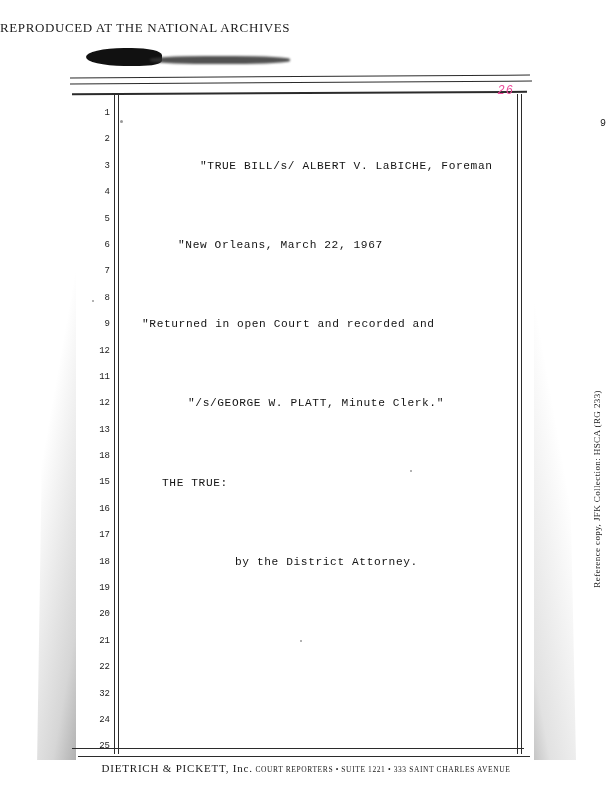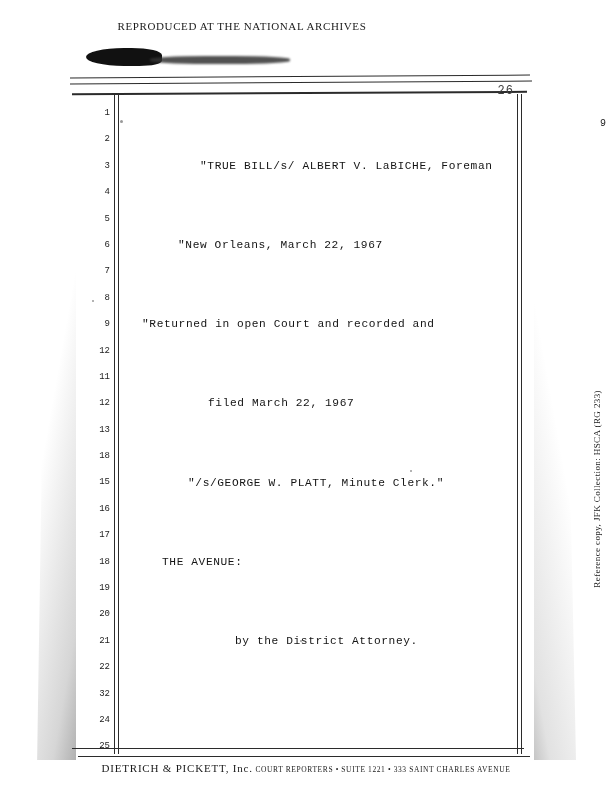--- a/index.html
+++ b/index.html
@@ -15,23 +15,22 @@
     font-family: "Liberation Mono", monospace;
     color: #1a1a1a;
   }
 
   
   .archive-stamp {
     position: absolute;
     top: 20px;
     left: 0;
     width: 484px;
-    text-align: center;
     font-family: "Liberation Serif", serif;
-    font-size: 11px;
+    font-size: 13px;
     letter-spacing: 0.6px;
     color: #1a1a1a;
   }
 
   
   .paper {
     position: absolute;
     left: 70px;
     top: 62px;
     width: 470px;
@@ -70,21 +69,22 @@
   }
 
   
   .page-no {
     position: absolute;
     right: 26px;
     top: 22px;
     font-size: 12px;
     letter-spacing: 1px;
     font-family: "Liberation Mono", monospace;
-    color: #404040;
+    color: #ec4899;
+    font-style: italic;
   }
 
   
   .line-numbers {
     position: absolute;
     left: 16px;
     top: 38px;
     width: 24px;
     text-align: right;
     font-size: 9px;
@@ -267,23 +267,22 @@
     <div>22</div>
     <div>32</div>
     <div>24</div>
     <div>25</div>
   </div>
 
   <div class="body-text">
     <div class="ln i1">"TRUE BILL/s/ ALBERT V. LaBICHE, Foreman</div>
     <div class="ln i6">"New Orleans, March 22, 1967</div>
     <div class="ln i5">"Returned in open Court and recorded and</div>
-    <div class="ln i7">filed March 22, 1967</div>
     <div class="ln i3">"/s/GEORGE W. PLATT, Minute Clerk."</div>
-    <div class="ln i4">THE AVENUE:</div>
+    <div class="ln i4">THE TRUE:</div>
     <div class="ln i2">by the District Attorney.</div>
   </div>
 
 </div>
 
 <div class="side-stamp">Reference copy, JFK Collection: HSCA (RG 233)</div>
 <div class="side-num">9</div>
 
 <div class="footer-rule"></div>
 <div class="footer">

